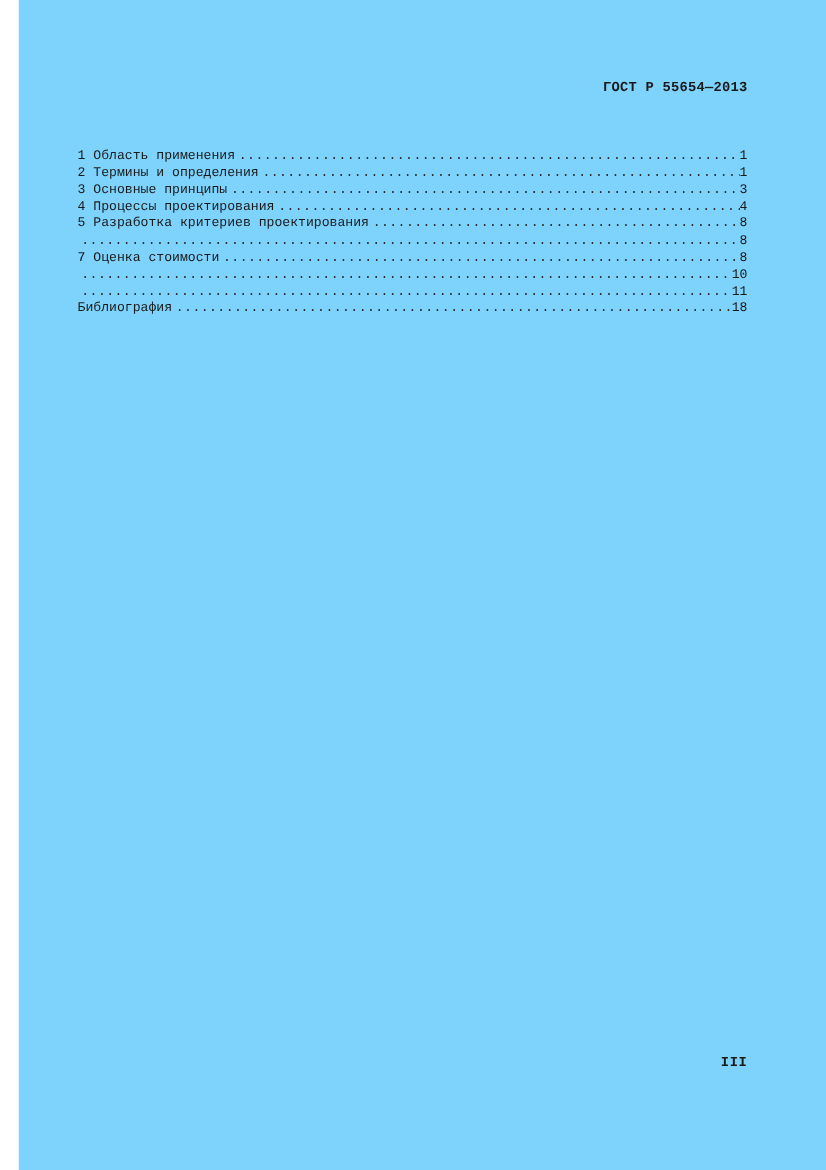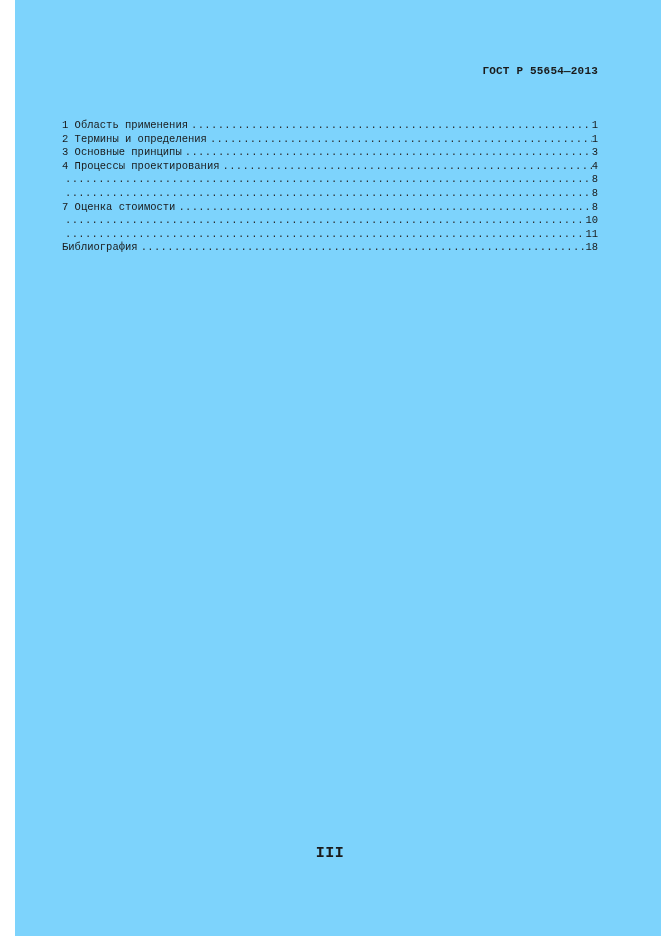--- a/index.html
+++ b/index.html
@@ -62,22 +62,22 @@
   }
   .toc-page {
     flex: 0 0 auto;
     text-align: right;
   }
   .doc-folio {
     position: absolute;
     top: 845px;
     left: 47px;
     width: 536px;
-    text-align: center;
-    font-size: 15px;
+    text-align: right;
+    font-size: 11px;
     font-weight: bold;
     letter-spacing: 0.5px;
   }
 </style>
 </head>
 <body>
 
 <div class="page">
 
   <div class="doc-header">ГОСТ Р 55654—2013</div>
@@ -102,20 +102,21 @@
       <span class="toc-page">3</span>
     </div>
 
     <div class="toc-row">
       <span class="toc-label">4 Процессы проектирования</span>
       <span class="toc-dots">............................................................................................................................................................................................................................................................................................................</span>
       <span class="toc-page">4</span>
     </div>
 
     <div class="toc-row">
+      <span class="toc-label">5 Разработка критериев проектирования</span>
       <span class="toc-dots">............................................................................................................................................................................................................................................................................................................</span>
       <span class="toc-page">8</span>
     </div>
 
     <div class="toc-row">
       <span class="toc-dots">............................................................................................................................................................................................................................................................................................................</span>
       <span class="toc-page">8</span>
     </div>
 
     <div class="toc-row">

